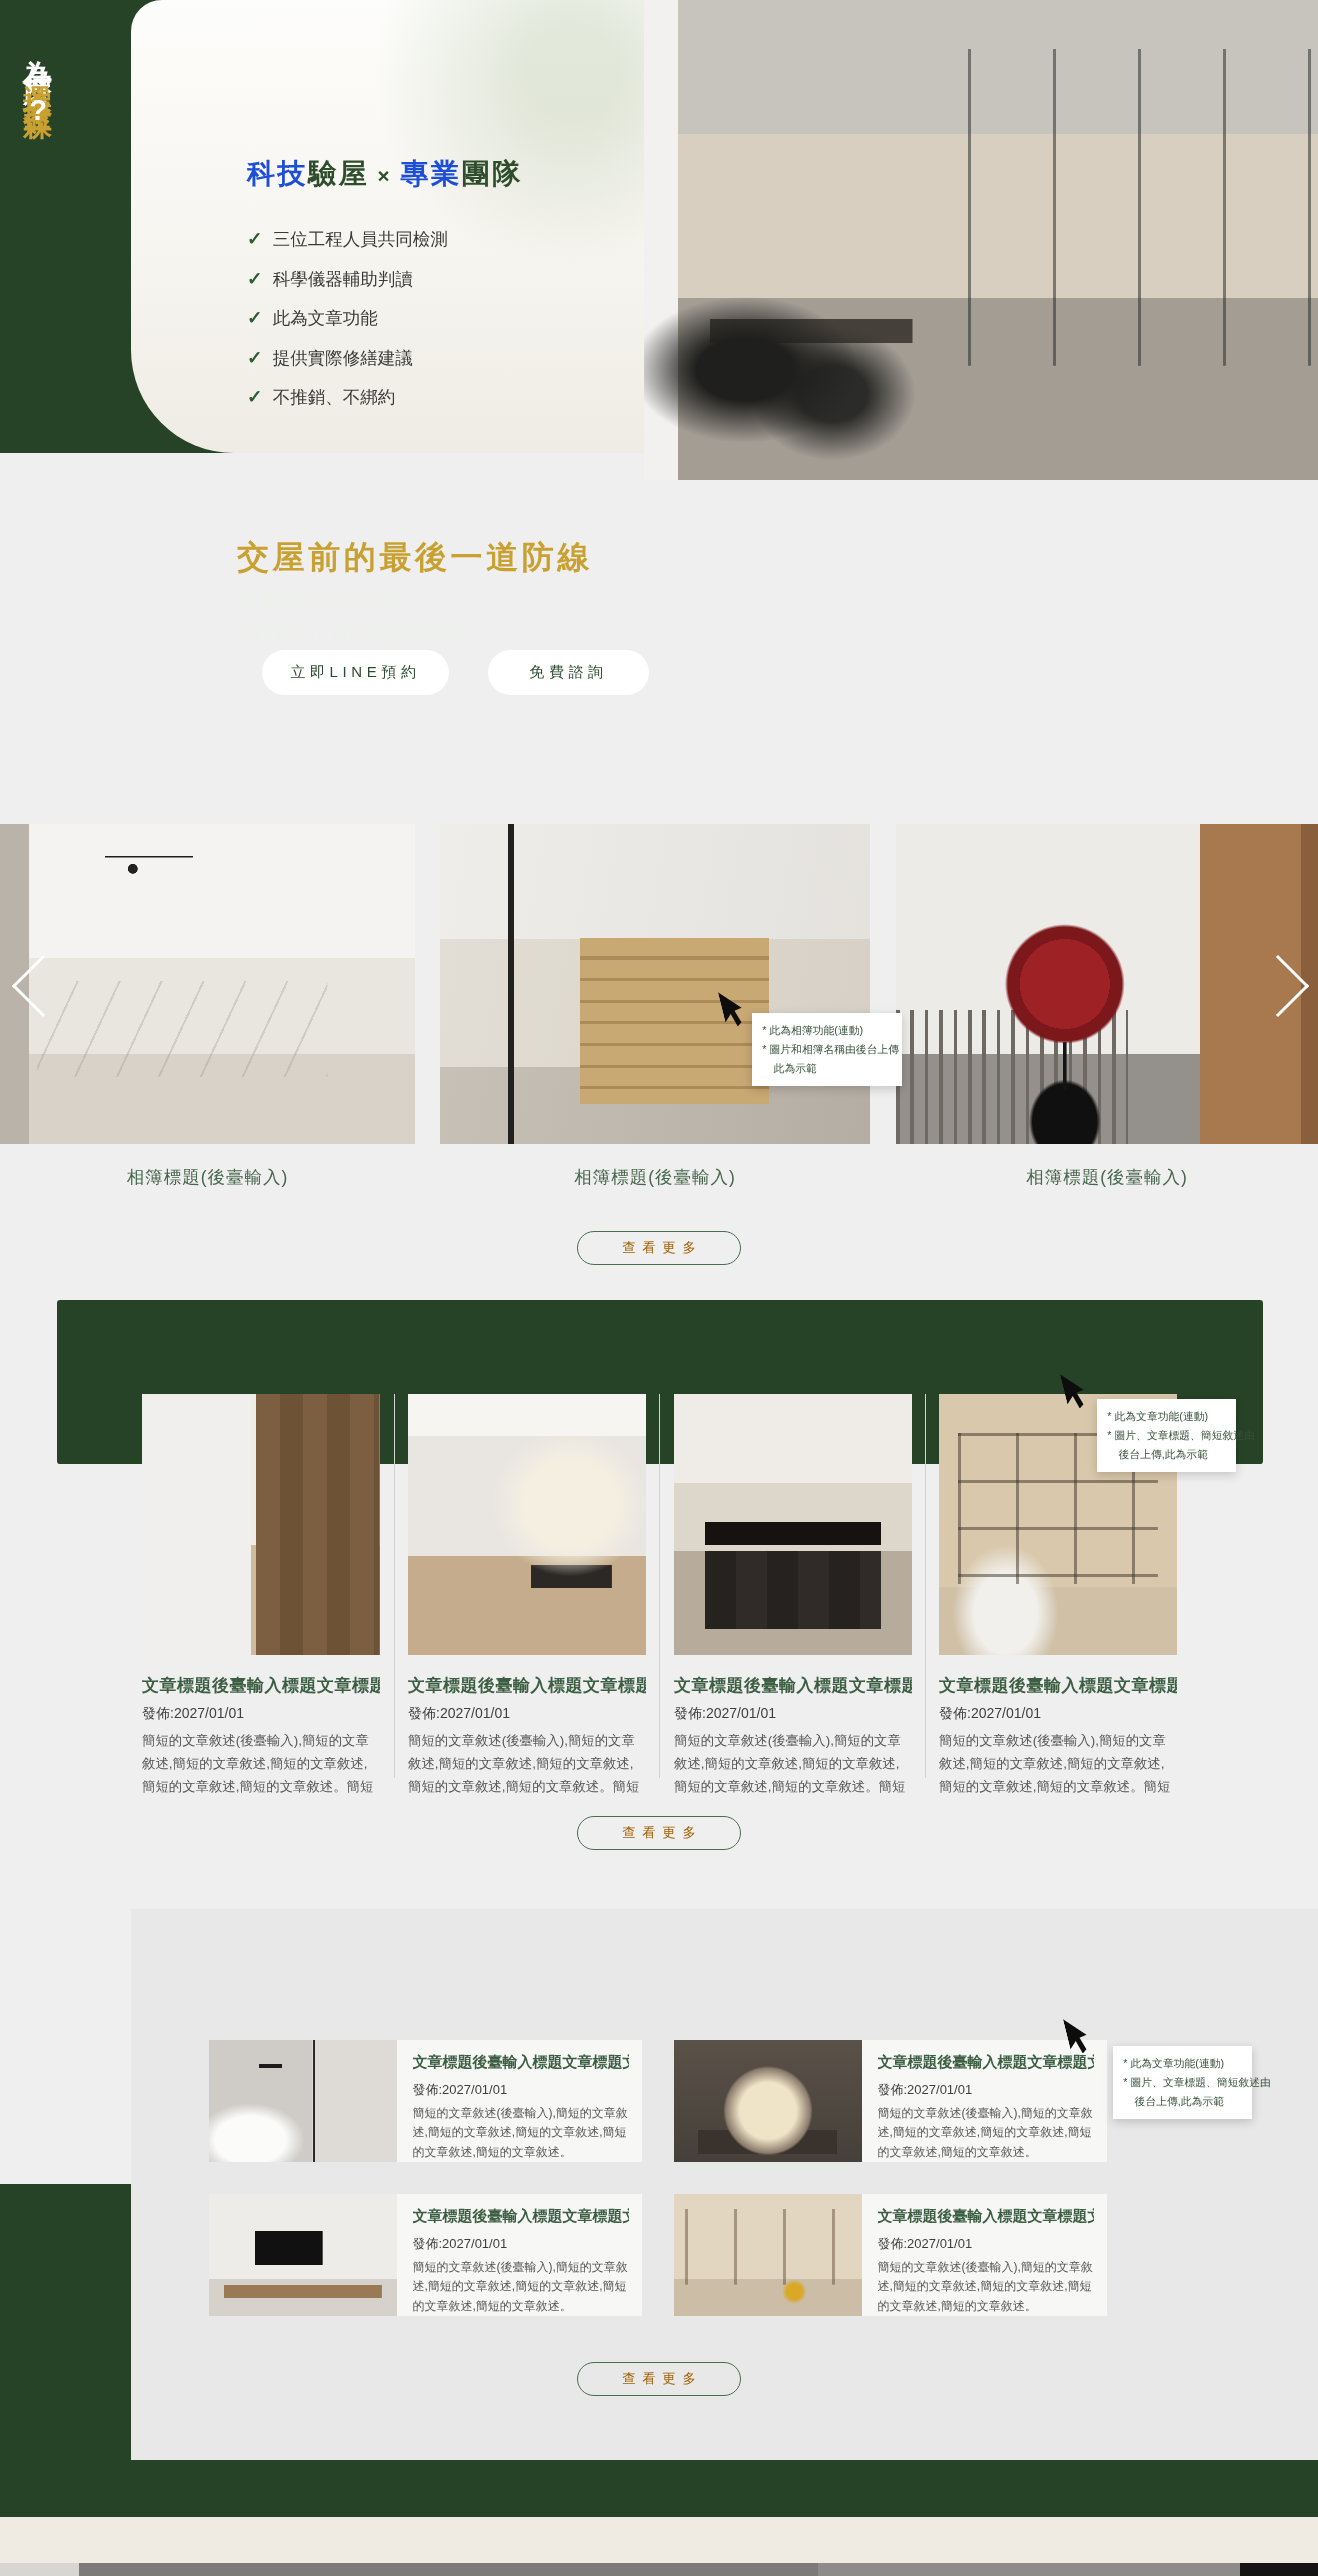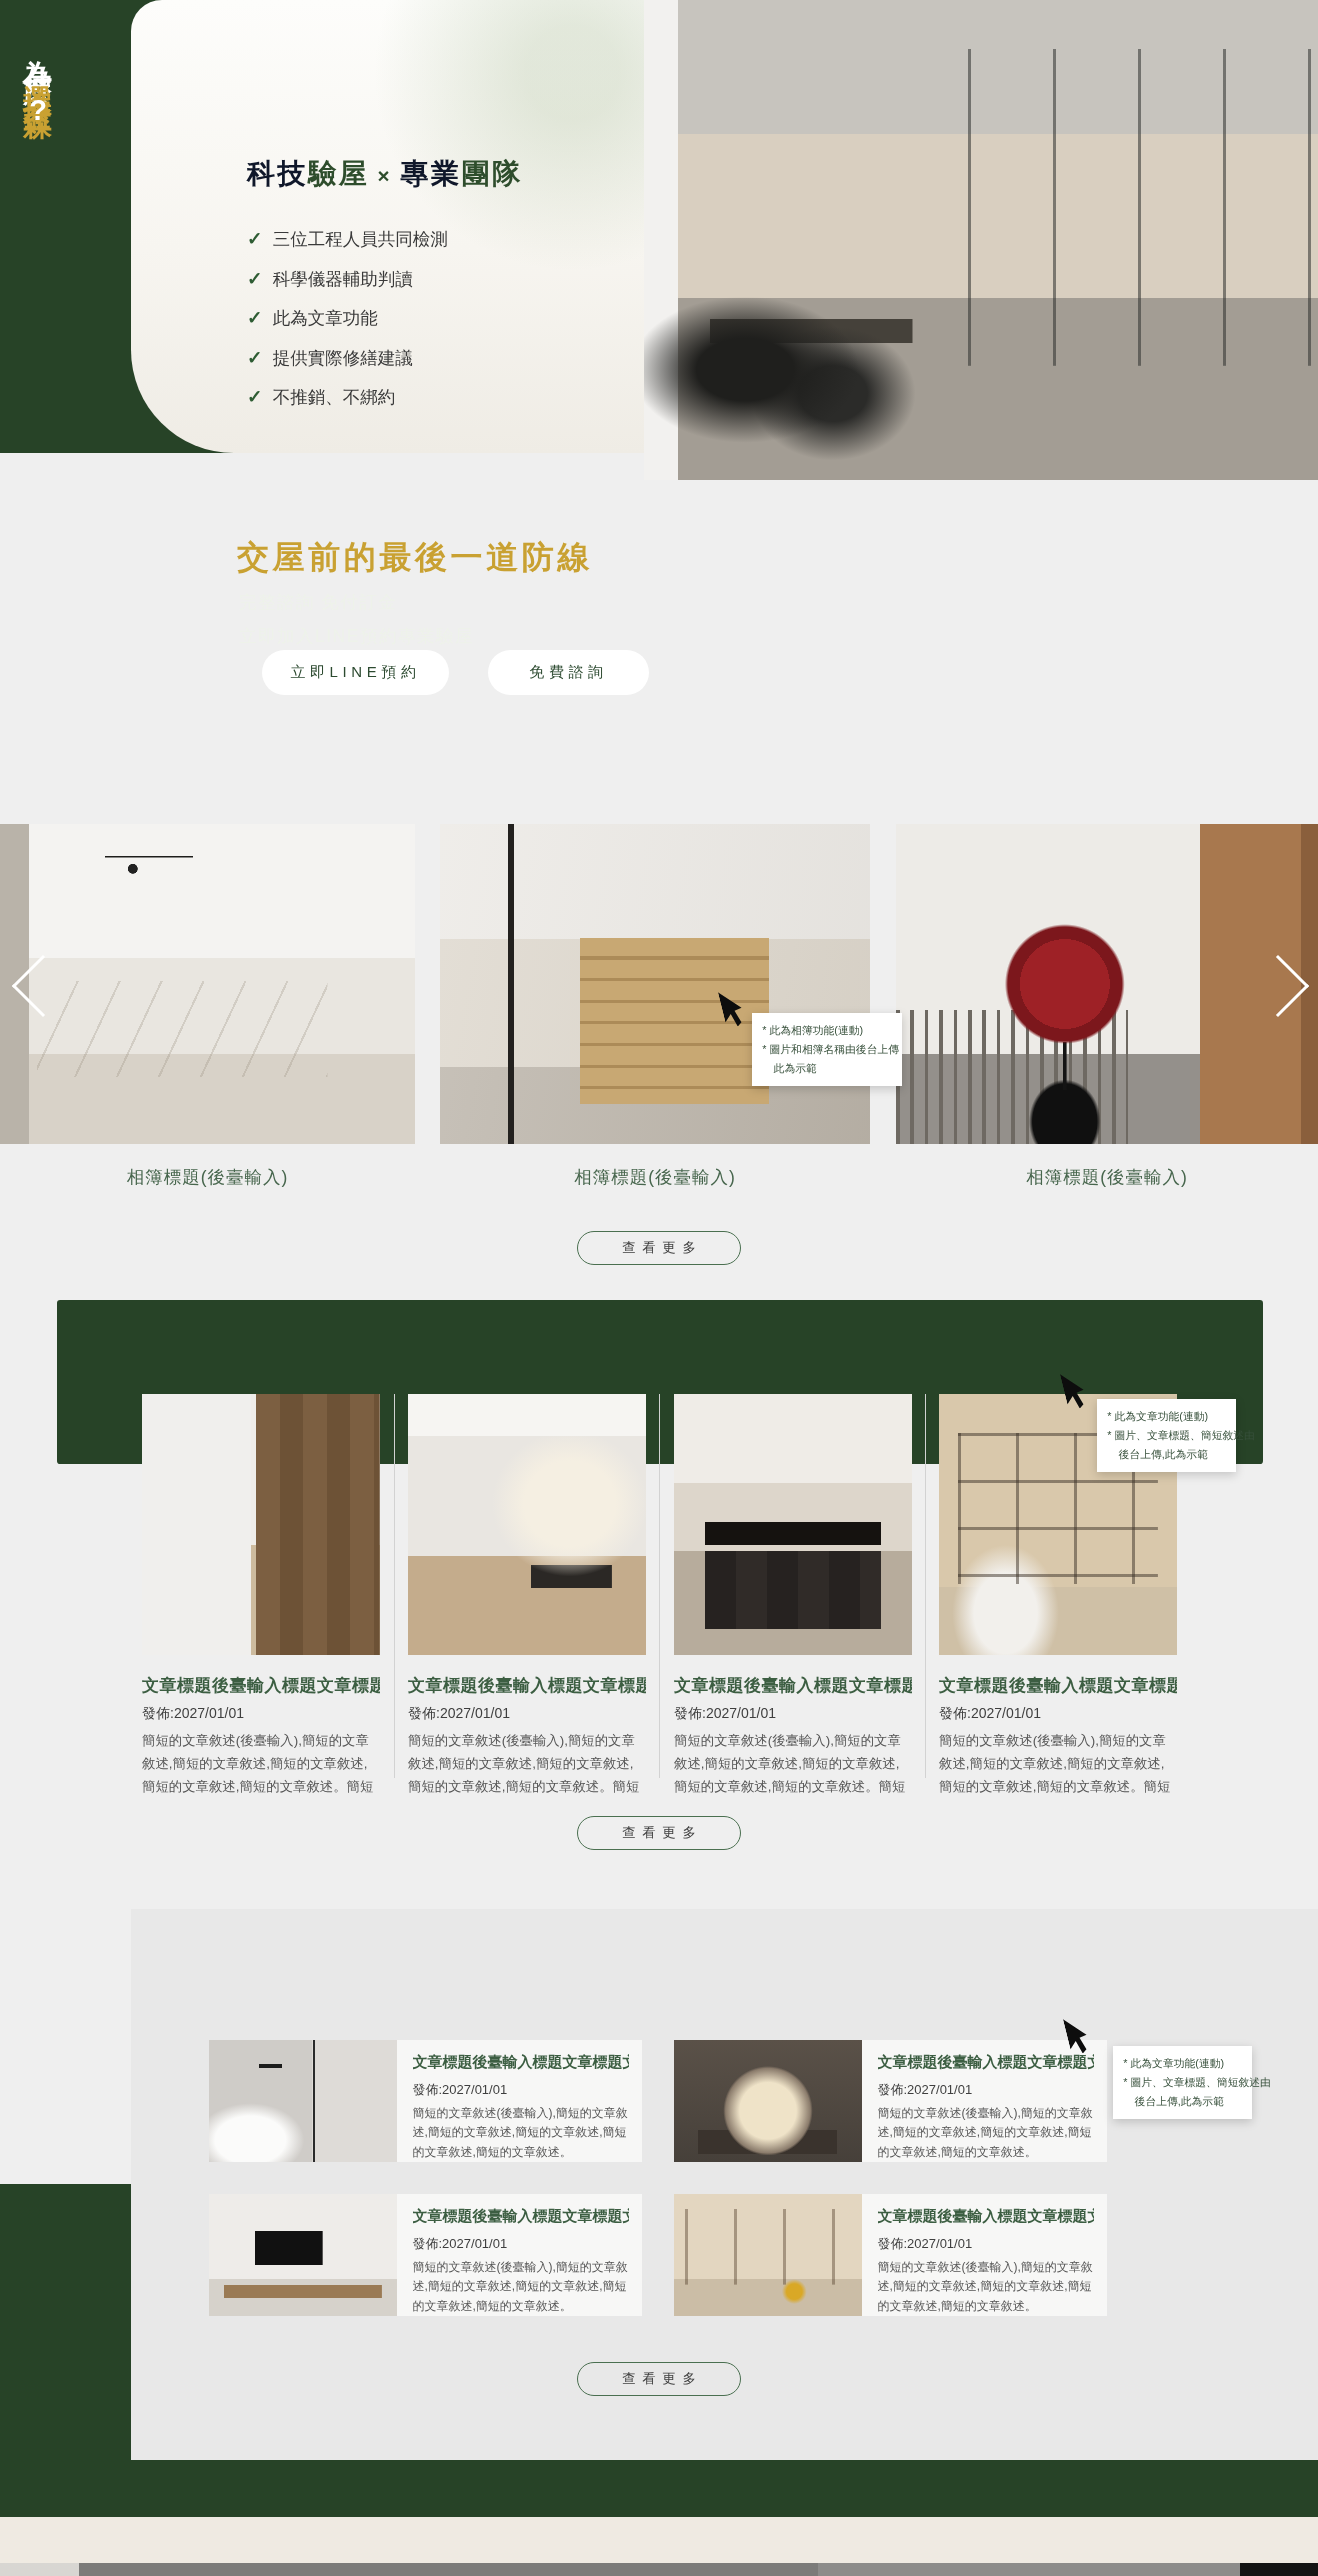--- a/index.html
+++ b/index.html
@@ -19,21 +19,21 @@
   #side-text .accent{color:#c9a132}
   #hero-photo{left:644px;top:0;width:675px;height:480px;
     background:
       radial-gradient(ellipse at 15% 77%,#1f1f1d 0 6%,transparent 14%),
       radial-gradient(ellipse at 28% 82%,#2b2b29 0 5%,transparent 12%),
       linear-gradient(#45413a,#45413a) 14% 70%/30% 5% no-repeat,
       repeating-linear-gradient(90deg,rgba(45,47,45,.55) 0 2.6px,transparent 2.6px 85px) 100% 30%/52% 66% no-repeat,
       linear-gradient(90deg,#f2f1ef 0 5%,transparent 5%),
       linear-gradient(180deg,#c7c4be 0 28%,#d9cfc0 28% 62%,#a39d94 62% 100%)}
   #hero-title{left:247px;top:155px;font-size:28px;font-weight:700;letter-spacing:2.6px;color:#2e4d2c}
-  #hero-title .gold{color:#0f172a}
+  #hero-title .gold{color:#1d4ed8}
   #hero-title .x{font-size:20.6px;margin:0 8.2px;color:#2e4d2c}
   .checklist{left:247px;top:227px;list-style:none}
   .checklist li{display:flex;align-items:center;gap:10.3px;margin-bottom:15.5px;font-size:17.5px;color:#3a3a3a}
   .checklist .check{color:#2e5c33;font-size:18.5px;font-weight:700}
 
   
   #cta-title{left:237px;top:536px;font-size:32px;font-weight:700;letter-spacing:3.6px;color:#c9a132}
   #cta-line1{left:239px;top:590px;font-size:17.5px;color:#eef2ea;letter-spacing:1.5px}
   #cta-line2{left:239px;top:624px;font-size:17.5px;color:#eef2ea;letter-spacing:1.5px}
   .pill{height:45px;background:#ffffff;border-radius:24px;display:flex;align-items:center;justify-content:center;
@@ -72,21 +72,21 @@
   #cap-1{left:0;width:415px}#cap-2{left:440px;width:430px}#cap-3{left:896px;width:422px}
   .tip{background:#ffffff;box-shadow:0 2.6px 9.3px rgba(0,0,0,.18);padding:8.2px 10.3px;
     font-size:10.8px;line-height:19px;color:#37503b;white-space:nowrap}
   .tip .cont{padding-left:11.3px}
   #album-tip{left:752px;top:1013px;width:150px}
   .cursor{width:30px;height:38px;background:#0d0d0d;
     clip-path:polygon(0 0,0 82%,24% 64%,37% 100%,52% 92%,39% 58%,64% 55%);transform:rotate(-14deg)}
   #cursor-1{left:722px;top:988px}
   .more-btn{width:164px;height:34px;border:1px solid #4a6f50;border-radius:17.5px;background:transparent;
     display:flex;align-items:center;justify-content:center;font-size:13.4px;letter-spacing:6.7px;
-    text-indent:6.7px;color:#404040;cursor:pointer}
+    text-indent:6.7px;color:#a16207;cursor:pointer}
   #more-album{left:577px;top:1231px}
 
   
   #success-panel{left:57px;top:1300px;width:1206px;height:164px;border-radius:3.1px}
   #success-title{left:0;top:1355px;width:1319px;text-align:center;font-size:32px;font-weight:700;
     letter-spacing:6.2px;color:#ffffff}
   #success-tip{left:1097px;top:1399px;width:139px}
   #cursor-2{left:1064px;top:1370px}
   .scard{top:1394px;width:238px;cursor:pointer}
   .scard .img{width:238px;height:261px}

